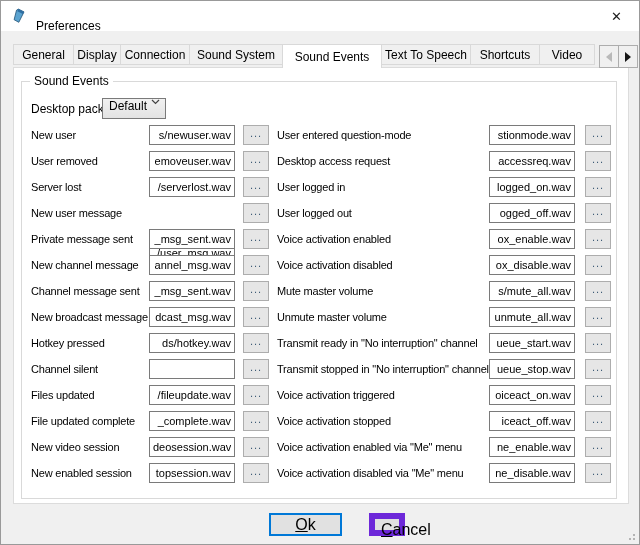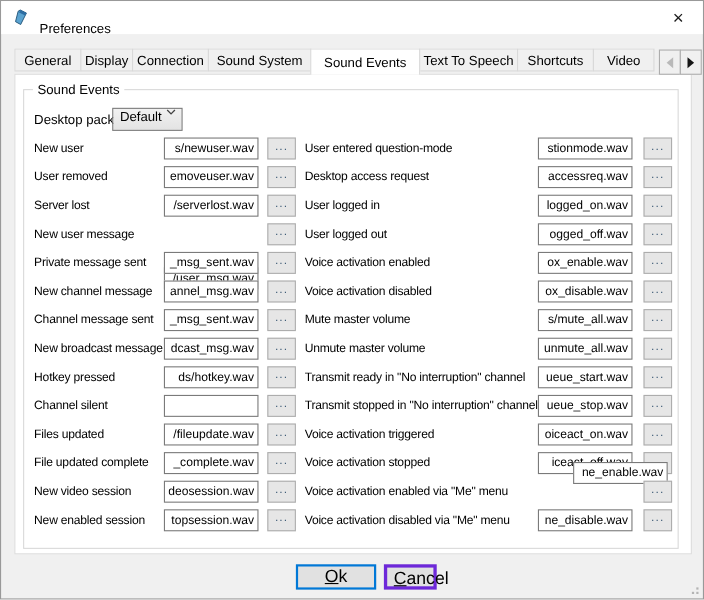--- a/index.html
+++ b/index.html
@@ -43,21 +43,21 @@
     background:#fff;font-family:"Liberation Sans",sans-serif;font-size:11px;
     padding:1px 3px;text-align:right;z-index:2;}
   .browse{position:absolute;box-sizing:border-box;width:26px;height:20px;border:1px solid #adadad;
     background:#e6e6e6;color:#3f5c77;font-family:"Liberation Sans",sans-serif;font-size:11px;
     letter-spacing:1px;display:flex;align-items:center;justify-content:center;
     padding:0 0 4px 0;cursor:default;z-index:2;}
   
   .btn{position:absolute;top:512px;height:23px;box-sizing:border-box;background:#e1e1e1;
     text-align:center;cursor:default;font-size:16px;}
   .btn-ok{left:268px;width:73px;border:2px solid #0078d7;line-height:18px;}
-  .btn-cancel{left:348px;width:48px;border:3px solid #6d28d9;line-height:20px;}
+  .btn-cancel{left:368px;width:36px;border:6px solid #6d28d9;line-height:20px;}
   .key{text-decoration:underline;}
   .grip{position:absolute;right:4px;bottom:4px;width:10px;height:10px;}
   .grip i{position:absolute;width:2px;height:2px;background:#b4b4b4;}
   .grip i:nth-child(1){right:0;bottom:0;}
   .grip i:nth-child(2){right:4px;bottom:0;}
   .grip i:nth-child(3){right:0;bottom:4px;}
 </style>
 </head>
 <body>
 
@@ -175,21 +175,21 @@
         <span class="rlbl" style="left: 255px; top: 277px;">Transmit stopped in "No interruption" channel</span>
         <input class="txt" value="ueue_stop.wav" style="left: 467px; top: 277px;">
         <button class="browse" style="left: 563px; top: 277px;">...</button>
         <span class="rlbl" style="left: 255px; top: 303px;">Voice activation triggered</span>
         <input class="txt" value="oiceact_on.wav" style="left: 467px; top: 303px;">
         <button class="browse" style="left: 563px; top: 303px;">...</button>
         <span class="rlbl" style="left: 255px; top: 329px;">Voice activation stopped</span>
         <input class="txt" value="iceact_off.wav" style="left: 467px; top: 329px;">
         <button class="browse" style="left: 563px; top: 329px;">...</button>
         <span class="rlbl" style="left: 255px; top: 355px;">Voice activation enabled via "Me" menu</span>
-        <input class="txt" value="ne_enable.wav" style="left: 467px; top: 338px; margin-left: 32px;">
+        <input class="txt" value="ne_enable.wav" style="left: 467px; top: 355px;">
         <button class="browse" style="left: 563px; top: 355px;">...</button>
         <span class="rlbl" style="left: 255px; top: 381px;">Voice activation disabled via "Me" menu</span>
         <input class="txt" value="ne_disable.wav" style="left: 467px; top: 381px;">
         <button class="browse" style="left: 563px; top: 381px;">...</button>
       </div>
   </div>
 
   <button class="btn btn-ok"><span class="key">O</span><span>k</span></button>
   <button class="btn btn-cancel"><span class="key">C</span><span>ancel</span></button>
 

